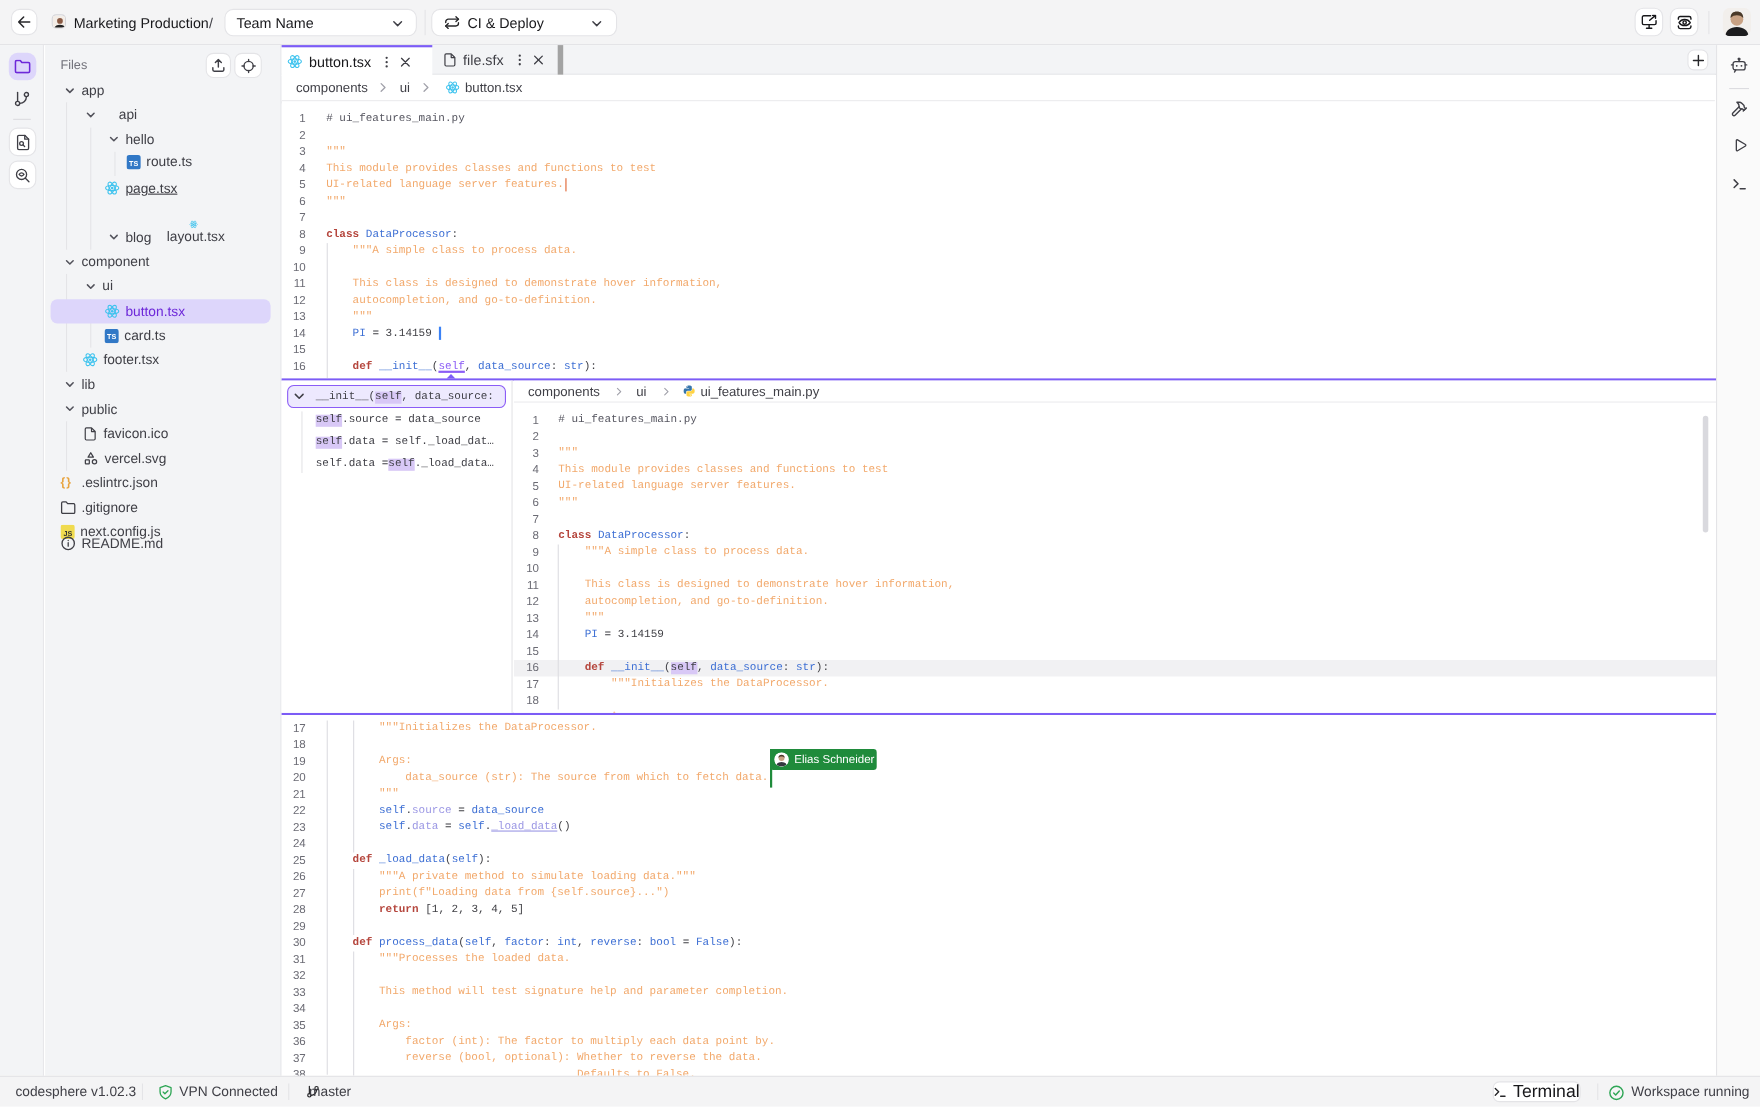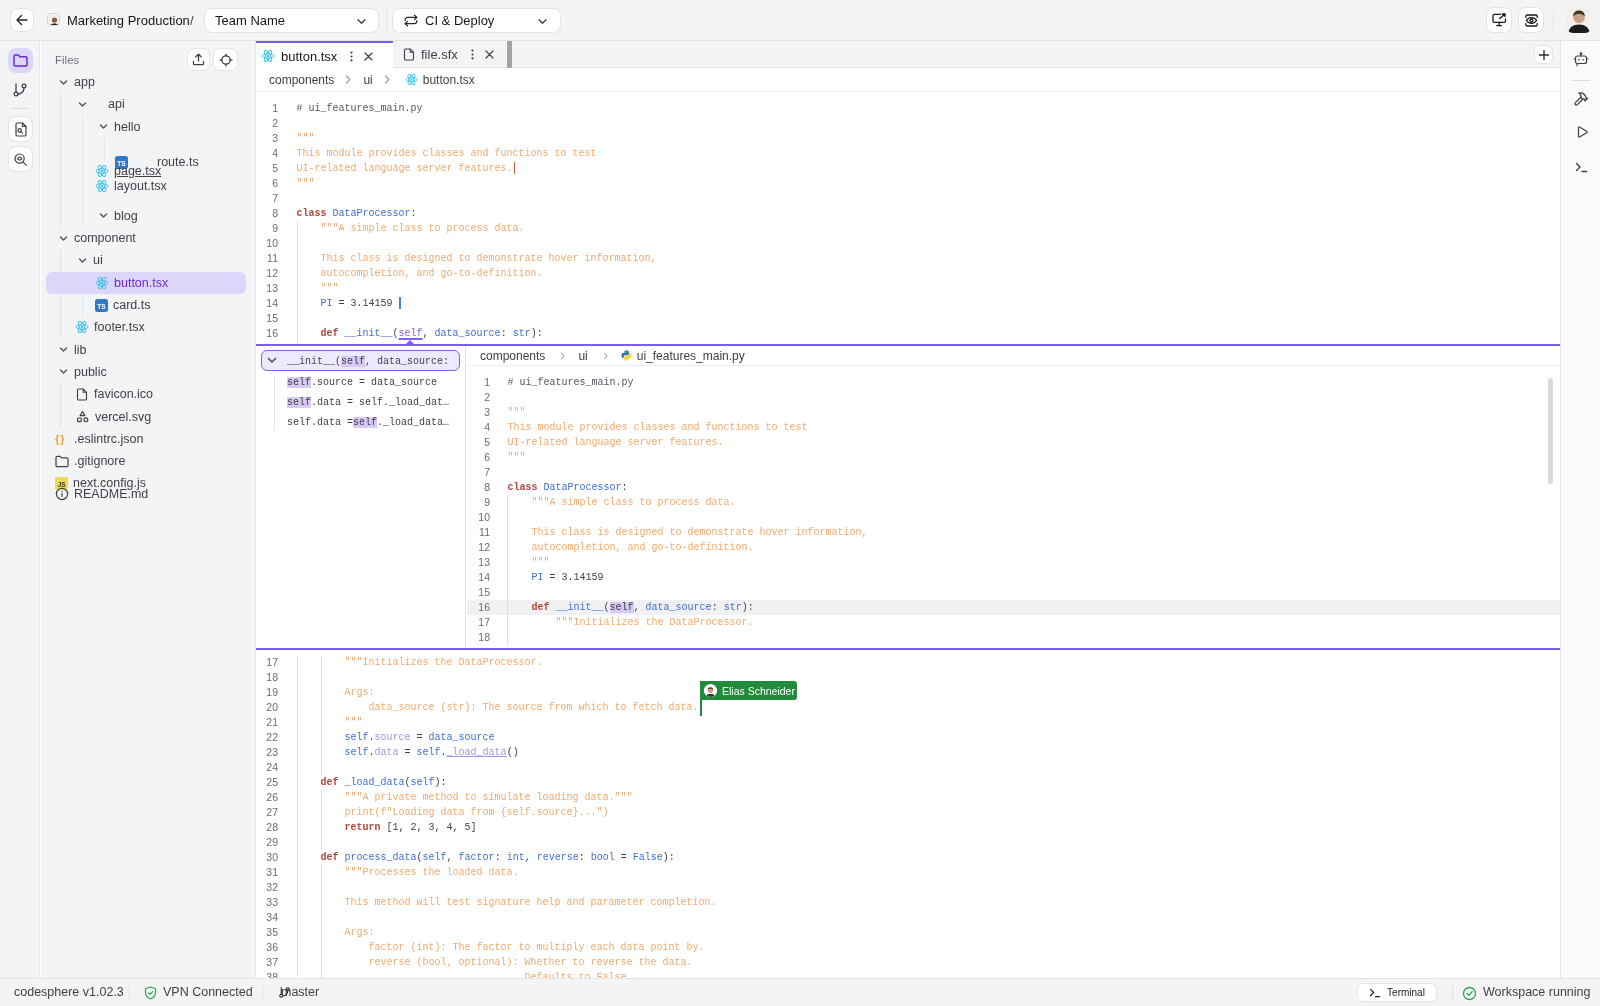--- a/index.html
+++ b/index.html
@@ -171,37 +171,37 @@
         <span style="margin-left:18px;">api</span>
       </div>
     <div class="trow" style="top:74.6px; padding-left:54px;">
         <span class="chev">
           <svg width="11" height="11" viewBox="0 0 11 11" fill="none" stroke="#52525b" stroke-width="1.4" stroke-linecap="round" stroke-linejoin="round">
             <path d="M2.5 4l3 3 3-3"></path>
           </svg>
         </span>
         <span style="margin-left:3px;">hello</span>
       </div>
-    <div class="trow" style="top:110px; padding-left:74px;gap:24px;">
+    <div class="trow" style="top:95px; padding-left:74px;">
         <svg width="13" height="13" viewBox="0 0 13 13">
           <rect width="13" height="13" rx="2.5" fill="#3178c6"></rect>
           <text x="6.5" y="9.5" font-size="6.5" font-weight="bold" fill="#fff" text-anchor="middle" font-family="Liberation Sans">TS</text>
         </svg>
         <span style="margin-left:5px;">route.ts</span>
       </div>
     <div class="trow" style="top:119.2px; padding-left:54px;">
         <svg width="14" height="14" viewBox="0 0 14 14" fill="none" stroke="#3fc3ee" stroke-width="1">
           <circle cx="7" cy="7" r="1.2" fill="#3fc3ee" stroke="none"></circle>
           <ellipse cx="7" cy="7" rx="6" ry="2.3"></ellipse>
           <ellipse cx="7" cy="7" rx="6" ry="2.3" transform="rotate(60 7 7)"></ellipse>
           <ellipse cx="7" cy="7" rx="6" ry="2.3" transform="rotate(120 7 7)"></ellipse>
         </svg>
         <span style="margin-left:5px;text-decoration:underline;">page.tsx</span>
       </div>
-    <div class="trow" style="top:134px; padding-left:54px;">
+    <div class="trow" style="top:159px; padding-left:54px;flex-direction:column;">
         <svg width="14" height="14" viewBox="0 0 14 14" fill="none" stroke="#3fc3ee" stroke-width="1">
           <circle cx="7" cy="7" r="1.2" fill="#3fc3ee" stroke="none"></circle>
           <ellipse cx="7" cy="7" rx="6" ry="2.3"></ellipse>
           <ellipse cx="7" cy="7" rx="6" ry="2.3" transform="rotate(60 7 7)"></ellipse>
           <ellipse cx="7" cy="7" rx="6" ry="2.3" transform="rotate(120 7 7)"></ellipse>
         </svg>
         <span style="margin-left:5px;">layout.tsx</span>
       </div>
     <div class="trow" style="top:163.8px; padding-left:54px;">
         <span class="chev">
@@ -519,21 +519,21 @@
       </svg>
     <div class="abs" style="left:163px; top:6px;">VPN Connected</div>
     <div class="abs vsep" style="left:262px; top:6px; height:15px;"></div>
     <svg class="abs" style="left:278px; top:7px;" width="13" height="13" viewBox="0 0 24 24" fill="none" stroke="#27272a" stroke-width="2" stroke-linecap="round" stroke-linejoin="round">
         <line x1="6" x2="6" y1="3" y2="15"></line>
         <circle cx="18" cy="6" r="2.8"></circle>
         <circle cx="6" cy="18" r="2.8"></circle>
         <path d="M18 9a9 9 0 0 1-9 9"></path>
       </svg>
     <div class="abs" style="left:281px; top:6px; font-weight:500;">master</div>
-    <div class="abs btn" style="left:1357px; top:4px; width:80px; height:19px; border-radius:6px; font-size:10px; font-weight:500; color:#18181b;">
+    <div class="abs btn" style="left:1357px; top:4px; width:80px; height:19px; border-radius:6px; font-size:16px; font-weight:500; color:#18181b;">
       <svg style="margin-right:6px;" width="12" height="10" viewBox="0 0 13 11" fill="none" stroke="#27272a" stroke-width="1.4" stroke-linecap="round" stroke-linejoin="round">
           <path d="M1.5 1.5 5 5 1.5 8.5"></path>
           <path d="M7 9.5h4.5"></path>
         </svg>Terminal
     </div>
     <div class="abs vsep" style="left:1452px; top:6px; height:15px;"></div>
     <svg class="abs" style="left:1462px; top:6.5px;" width="15" height="15" viewBox="0 0 15 15" fill="none" stroke="#2fa656" stroke-width="1.3" stroke-linecap="round" stroke-linejoin="round">
         <circle cx="7.5" cy="7.5" r="6"></circle>
         <path d="M5 7.6l1.8 1.8 3.3-3.6"></path>
       </svg>

